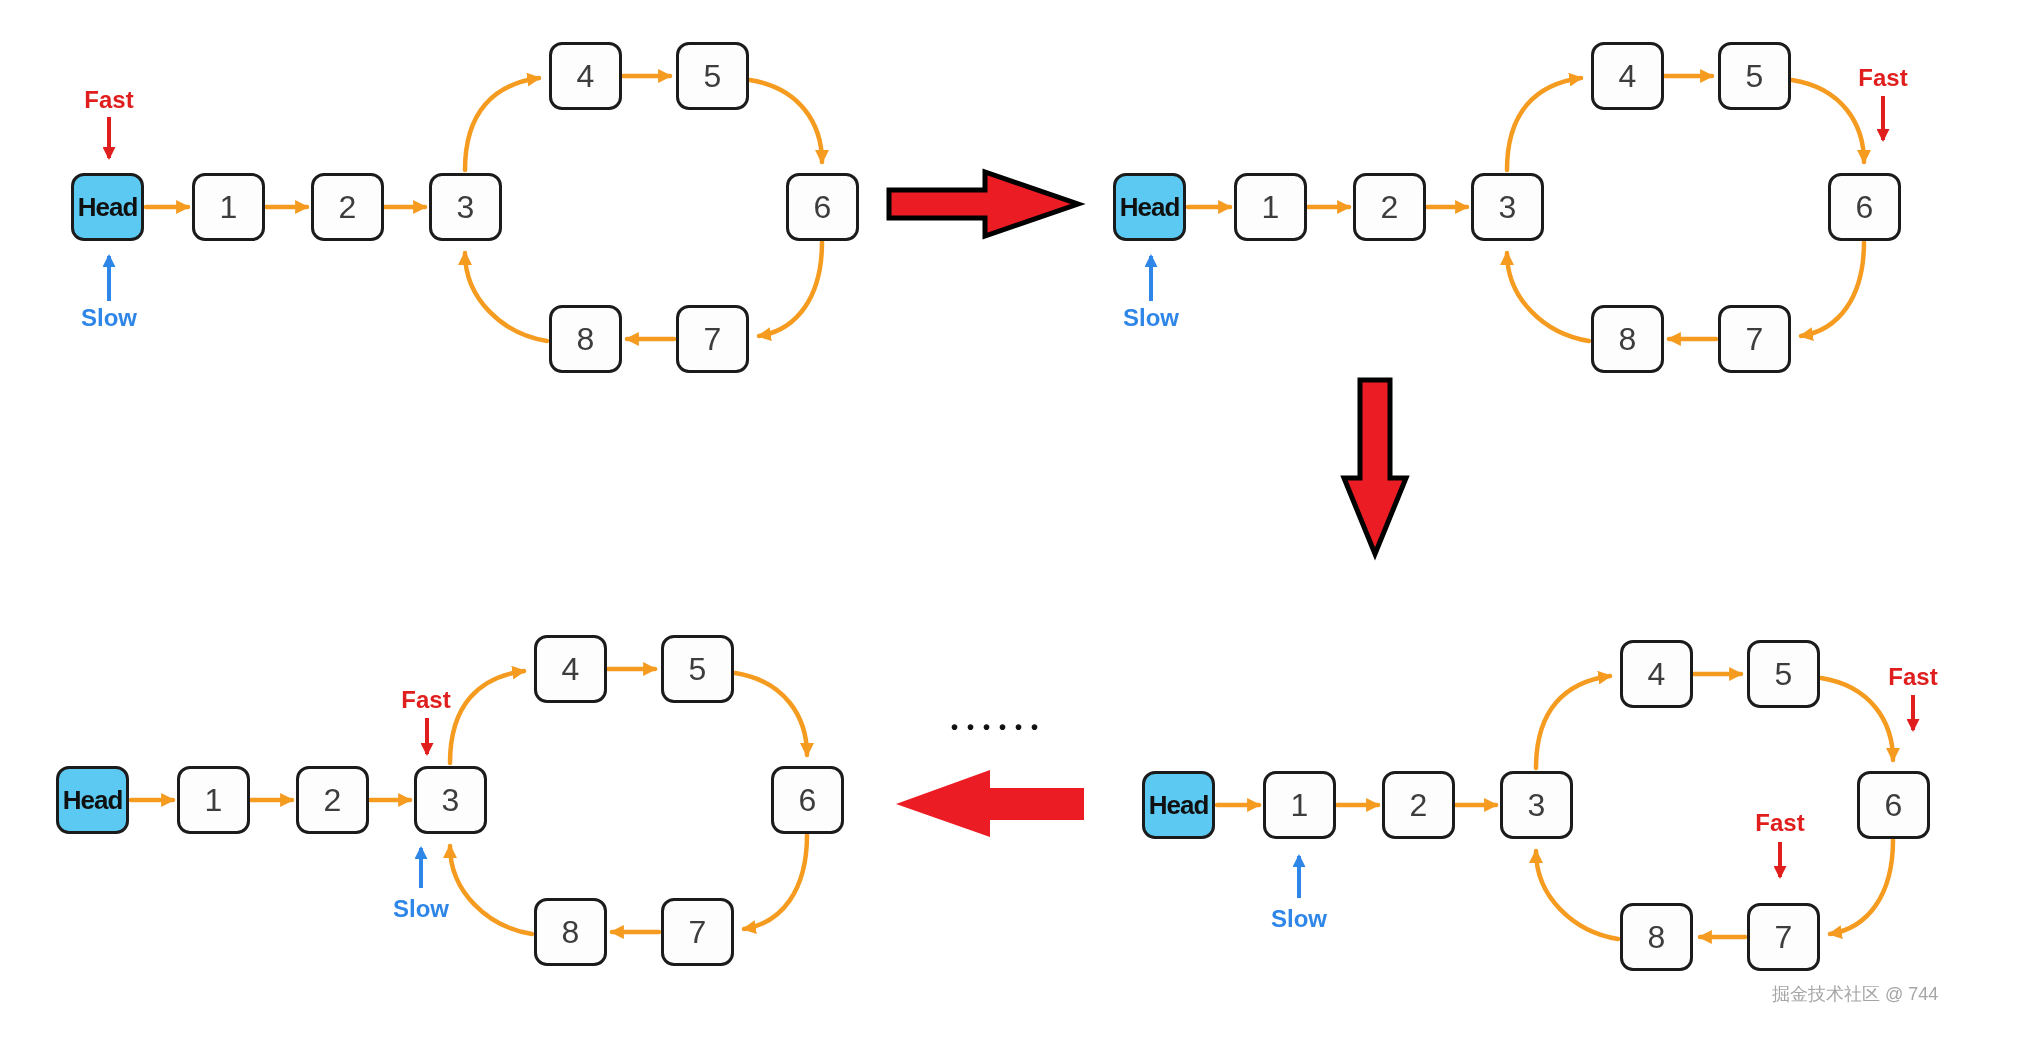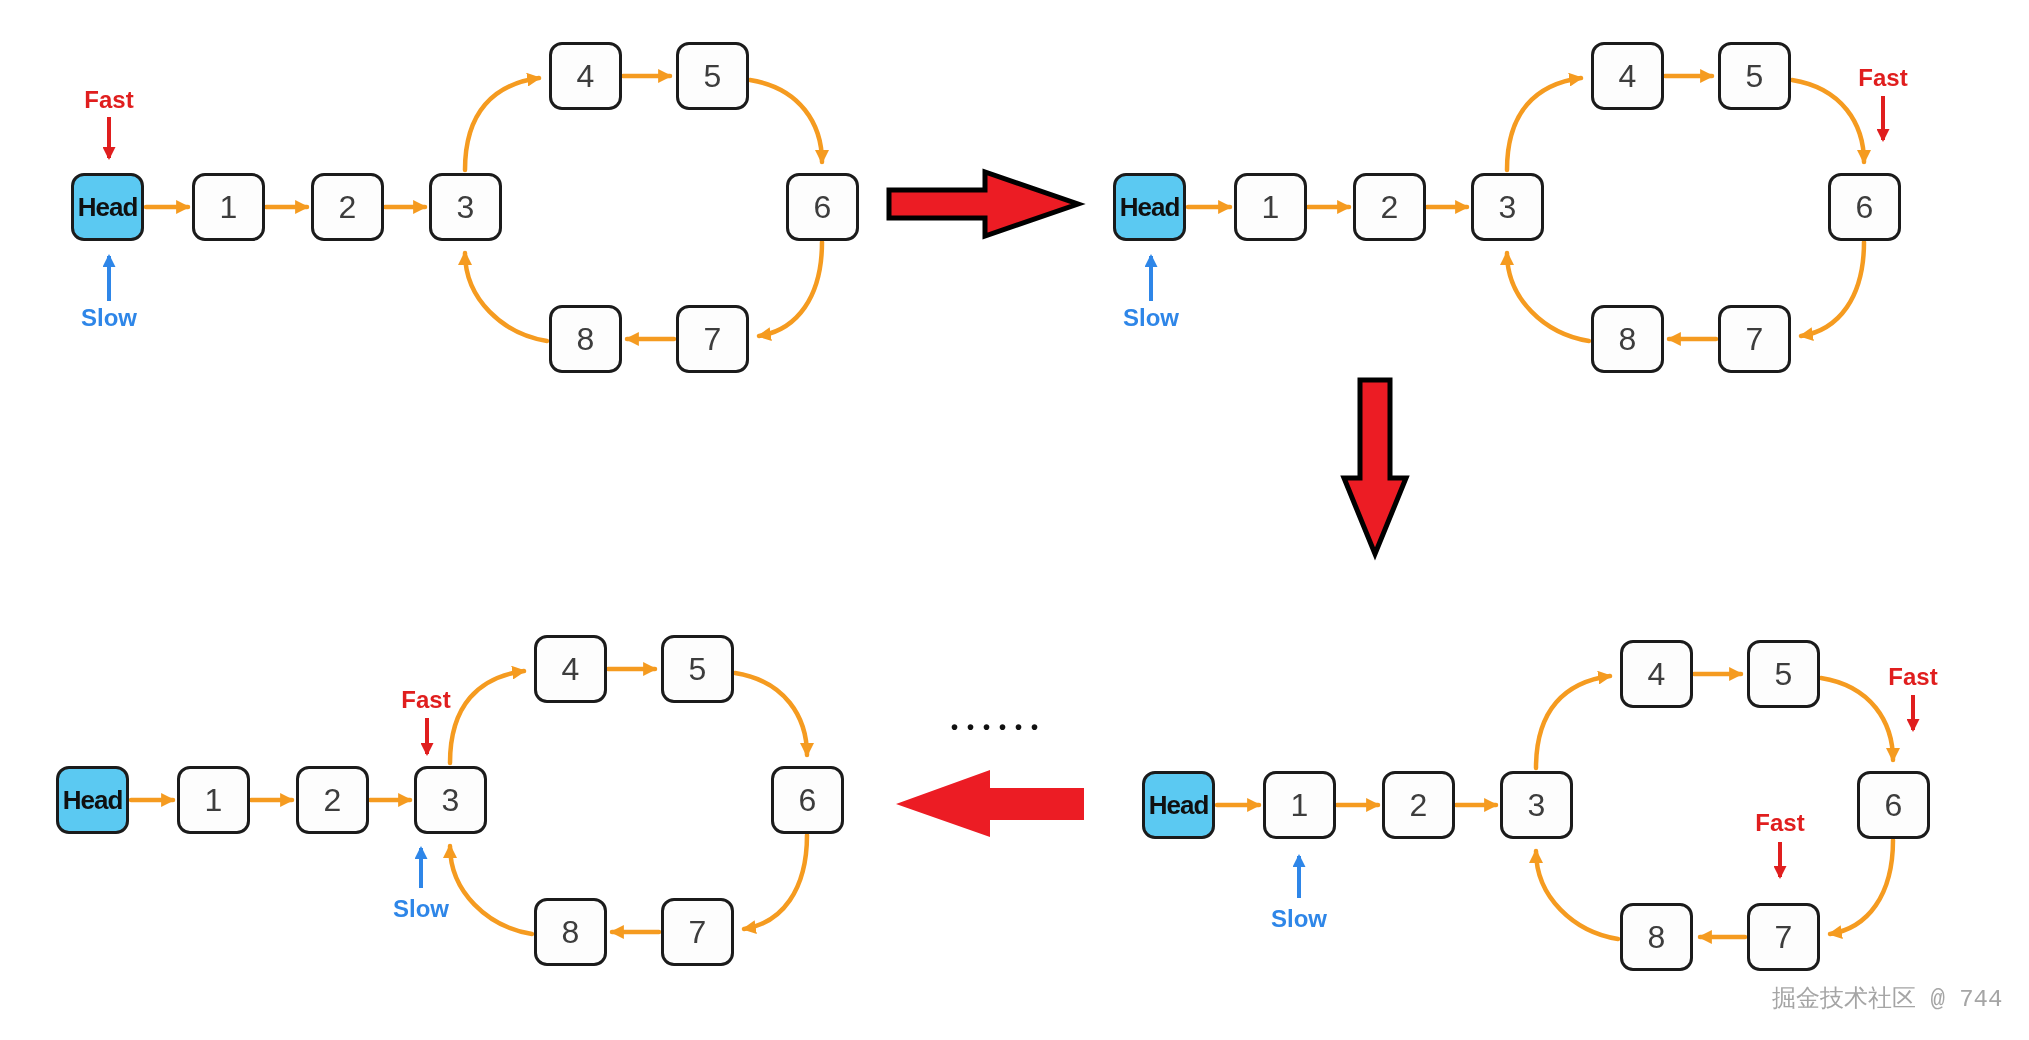--- a/index.html
+++ b/index.html
@@ -38,25 +38,24 @@
   .plabel.slow{color:var(--slow-blue,#2e86e8);}
   .dots{
     position:absolute;
     transform:translate(-50%,-50%);
     font-size:20px;font-weight:bold;
     letter-spacing:9px;color:#111;
     white-space:nowrap;
   }
   .watermark{
     position:absolute;
-    font-size:24px;
+    font-size:18px;
     color:var(--watermark-gray,#a5a5a5);
     text-shadow:1px 1px 0 #ffffff;
     white-space:nowrap;
-    font-family:Liberation Mono, monospace;
   }
 </style>
 </head>
 <body>
 
 <div id="canvas">
 
   <svg id="arrow-layer" width="2029" height="1040" viewBox="0 0 2029 1040">
     <defs>
       <marker id="mo" viewBox="0 0 10 10" refX="8.5" refY="5" markerWidth="14" markerHeight="14" orient="auto" markerUnits="userSpaceOnUse">

